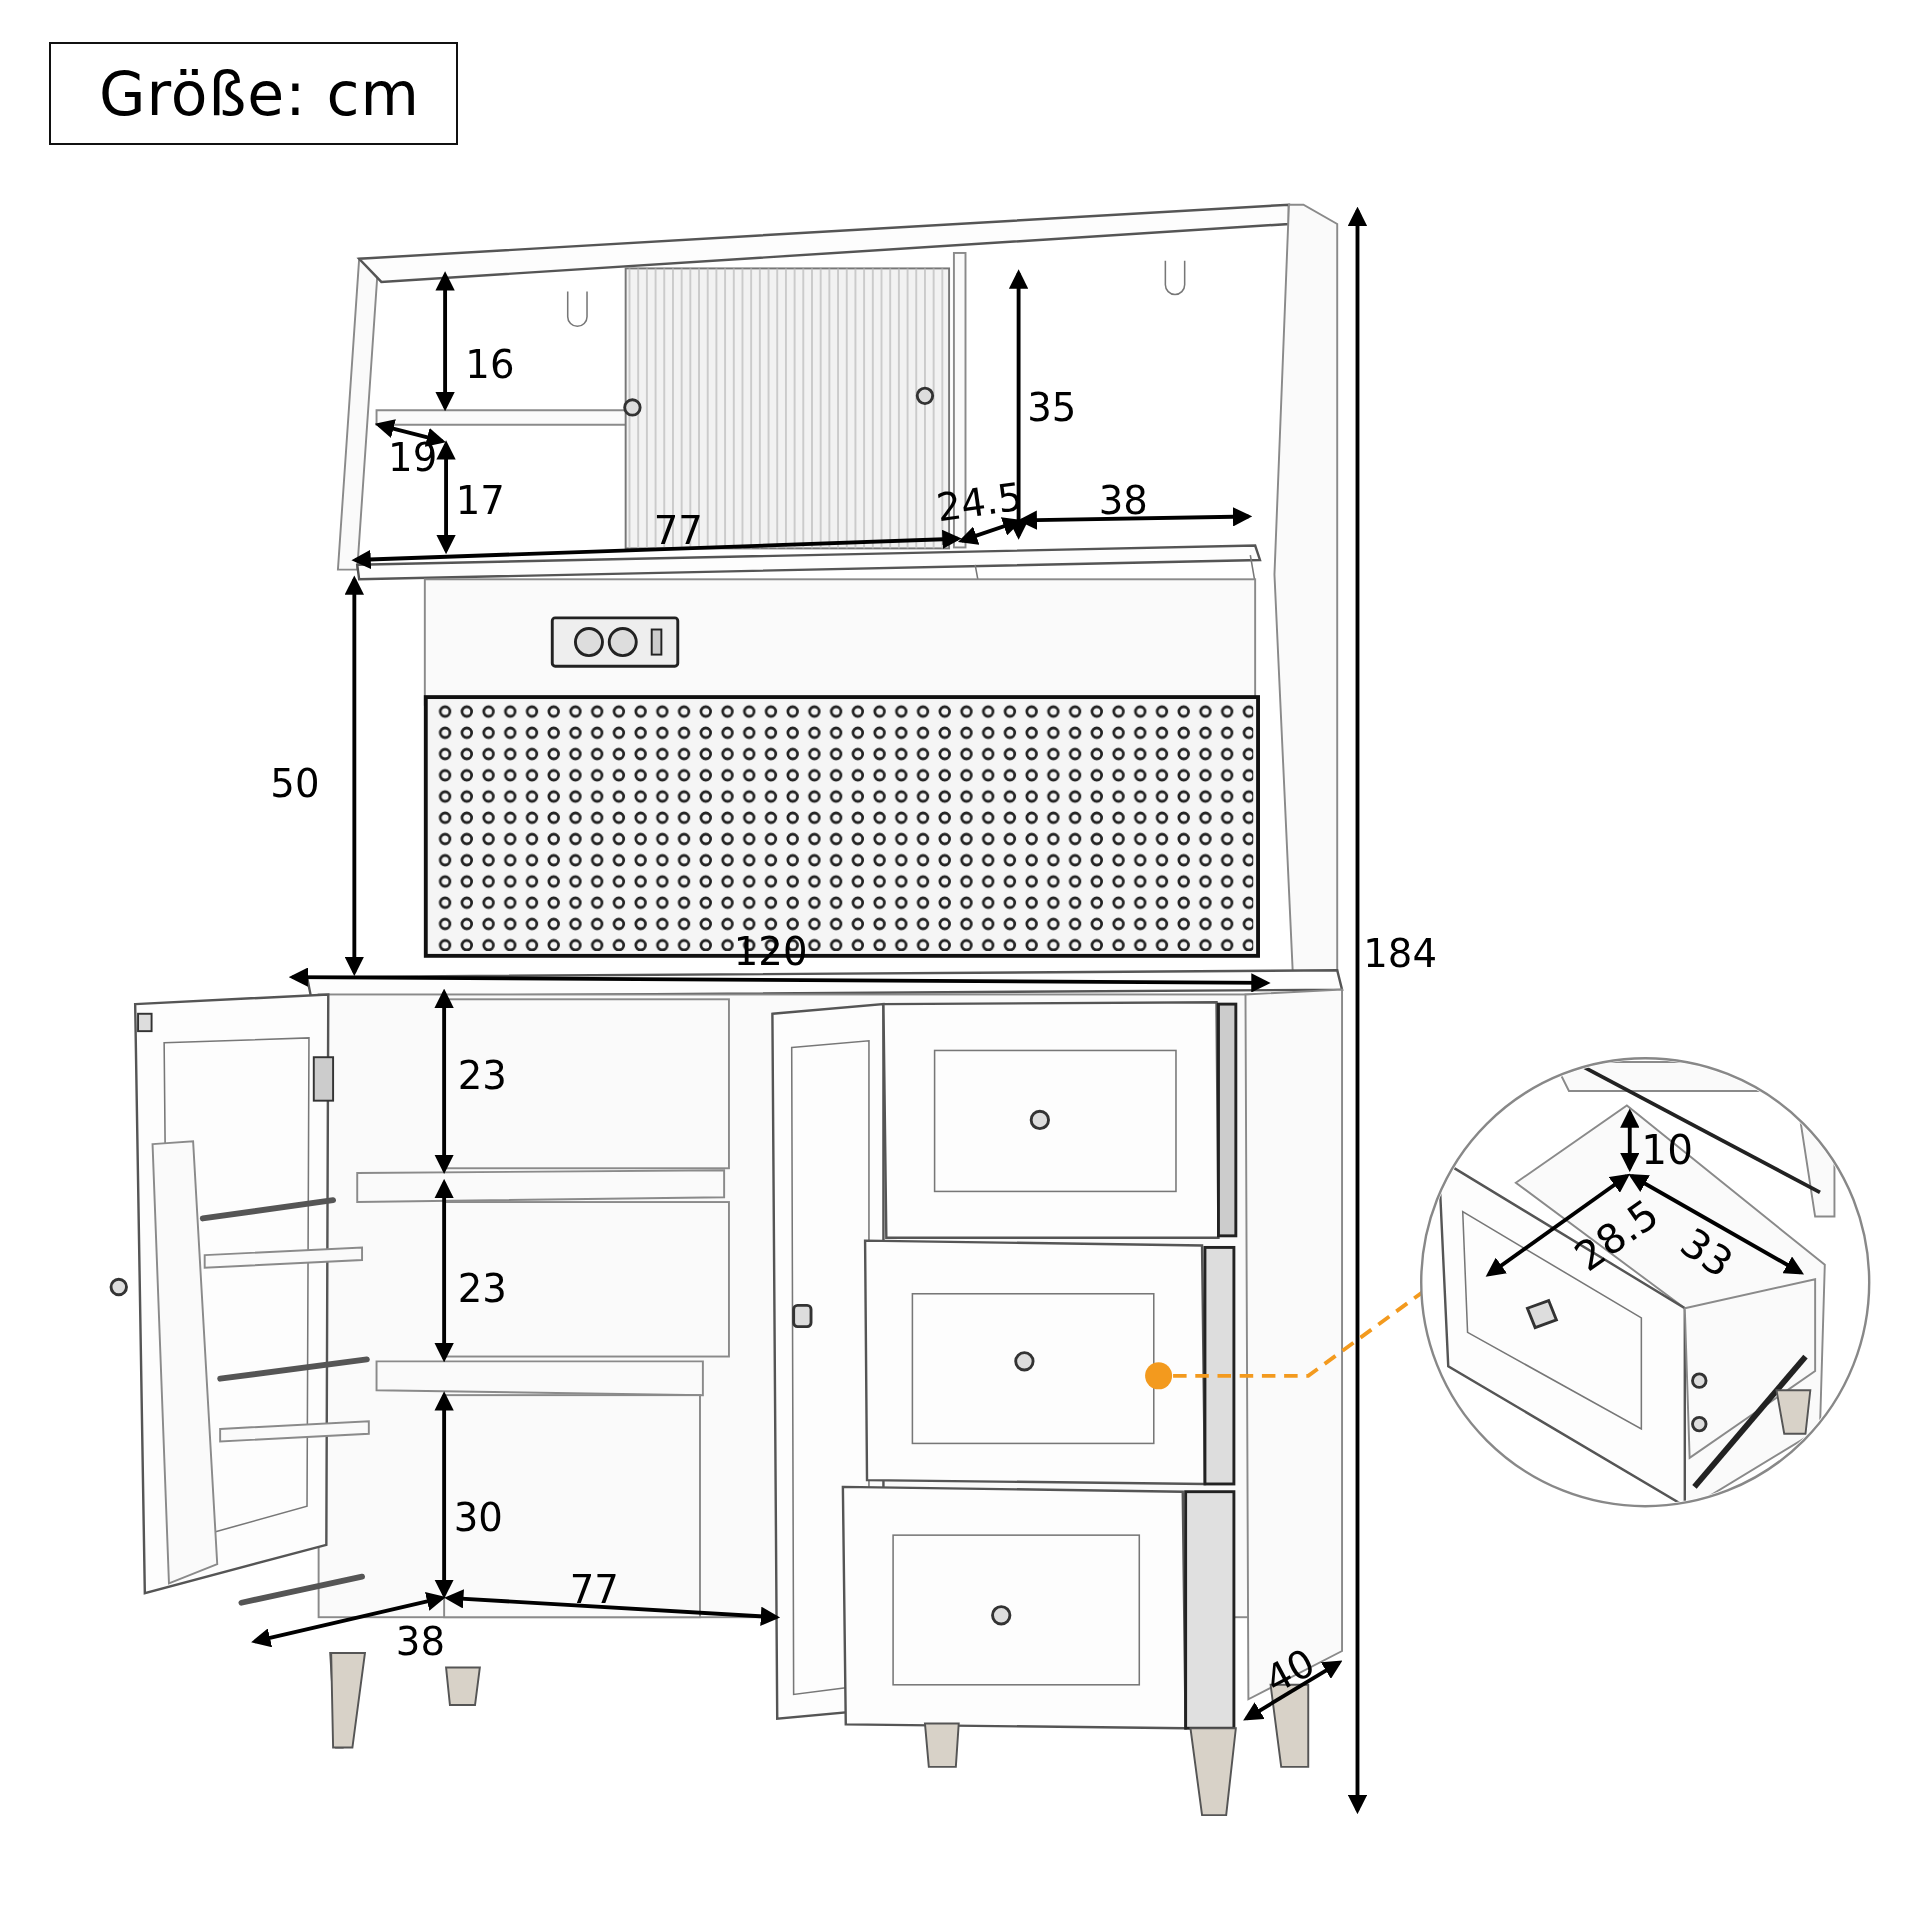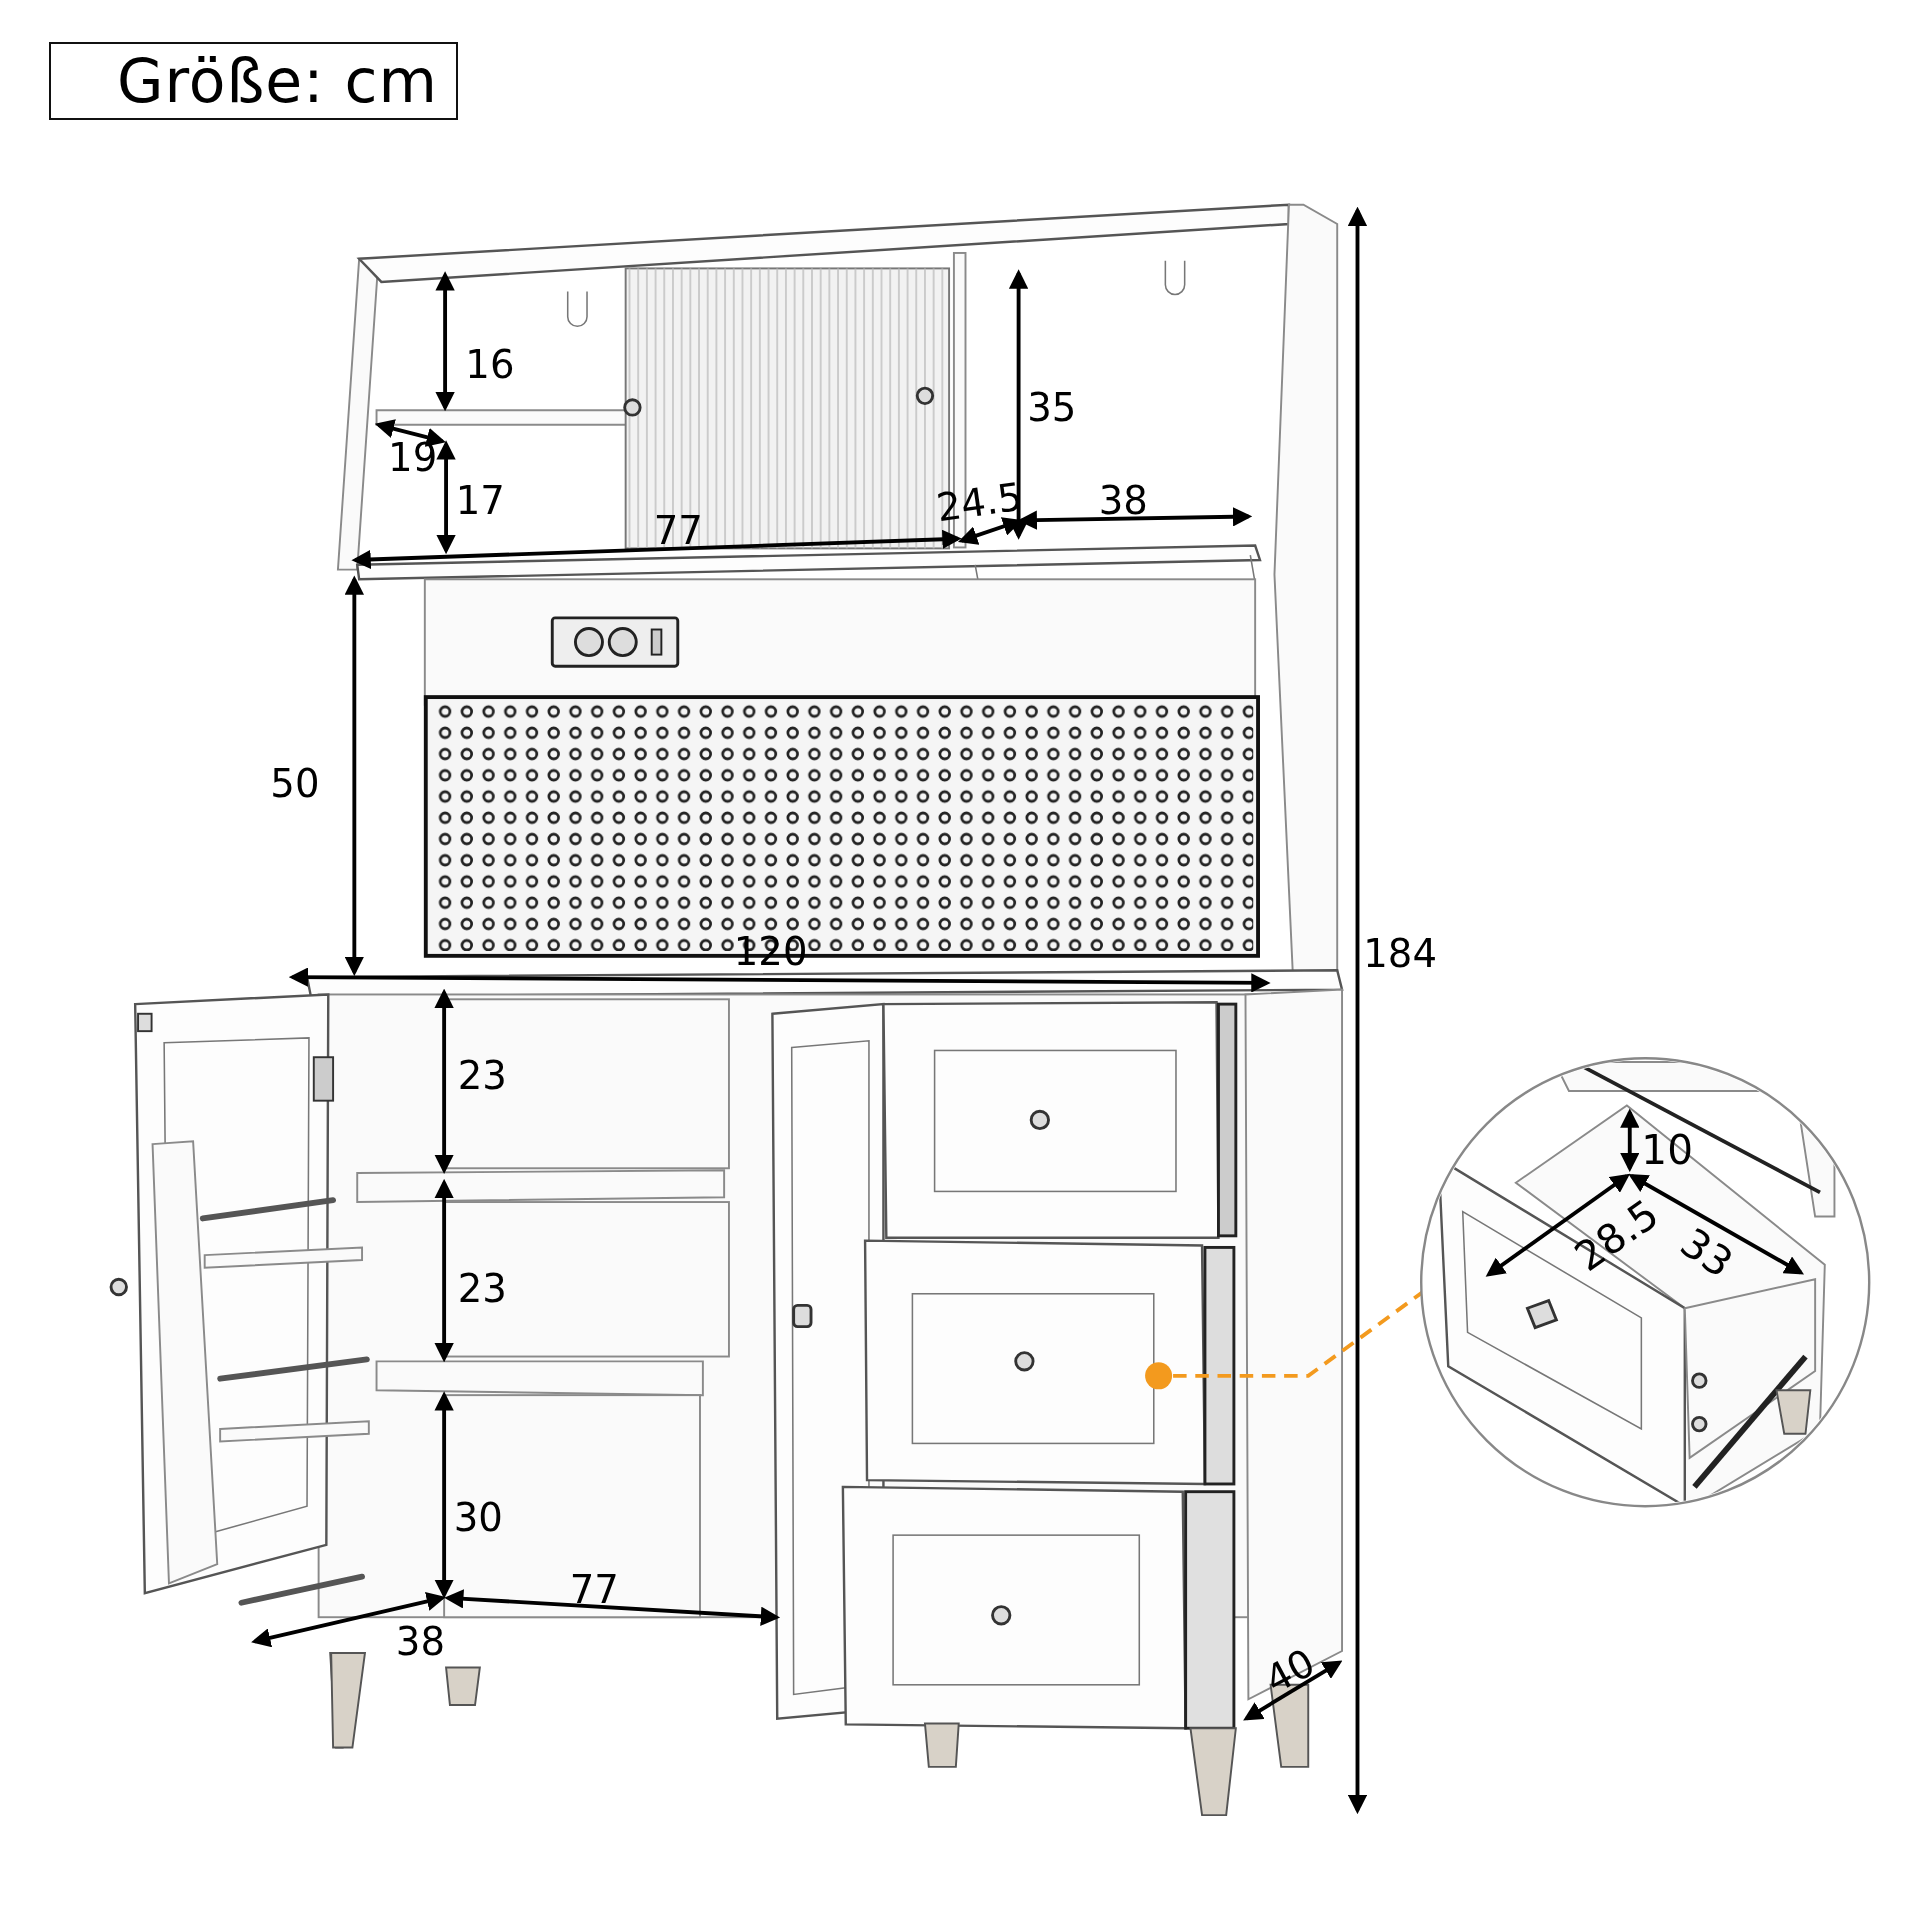--- a/index.html
+++ b/index.html
@@ -1,18 +1,18 @@
 <!DOCTYPE html>
 <html><head>
 <meta charset="utf-8">
 <style>
   html, body { margin:0; padding:0; background:#ffffff; }
   body { width:1931px; height:1931px; position:relative; overflow:hidden; font-family:"DejaVu Sans", "Liberation Sans", sans-serif; }
   #stage { position:absolute; left:0; top:0; width:1931px; height:1931px; }
-  .size-box { position:absolute; left:49px; top:42px; width:409px; height:78px; border:2.9px solid #111; box-sizing:border-box; display:flex; align-items:center; justify-content:center; font-size:60px; color:#000; letter-spacing:1px;padding-left:48px; }
+  .size-box { position:absolute; left:49px; top:42px; width:409px; height:103px; border:2.9px solid #111; box-sizing:border-box; display:flex; align-items:center; justify-content:flex-start; font-size:60px; color:#000; letter-spacing:1px;padding-left:48px; }
   svg text.dim { font-family:"DejaVu Sans", "Liberation Sans", sans-serif; font-size:40px; fill:#000; font-weight:normal; }
   svg text.dim-inset { font-family:"DejaVu Sans", "Liberation Sans", sans-serif; font-size:42px; fill:#000; }
   .panel { fill:#fdfdfd; stroke:#555; stroke-width:2.5; }
   .panel-soft { fill:#fafafa; stroke:#8a8a8a; stroke-width:2; }
   .line-thin { stroke:#777; stroke-width:1.6; fill:none; }
   .arrow { stroke:#000; stroke-width:4; fill:none; }
   .leg { fill:#d8d2c8; stroke:#555; stroke-width:2; }
   .knob { fill:#ddd; stroke:#333; stroke-width:3; }
   .rod { stroke:#555; stroke-width:6; stroke-linecap:round; }
   .glass { fill:#f2f2f2; stroke:#777; stroke-width:2; }

